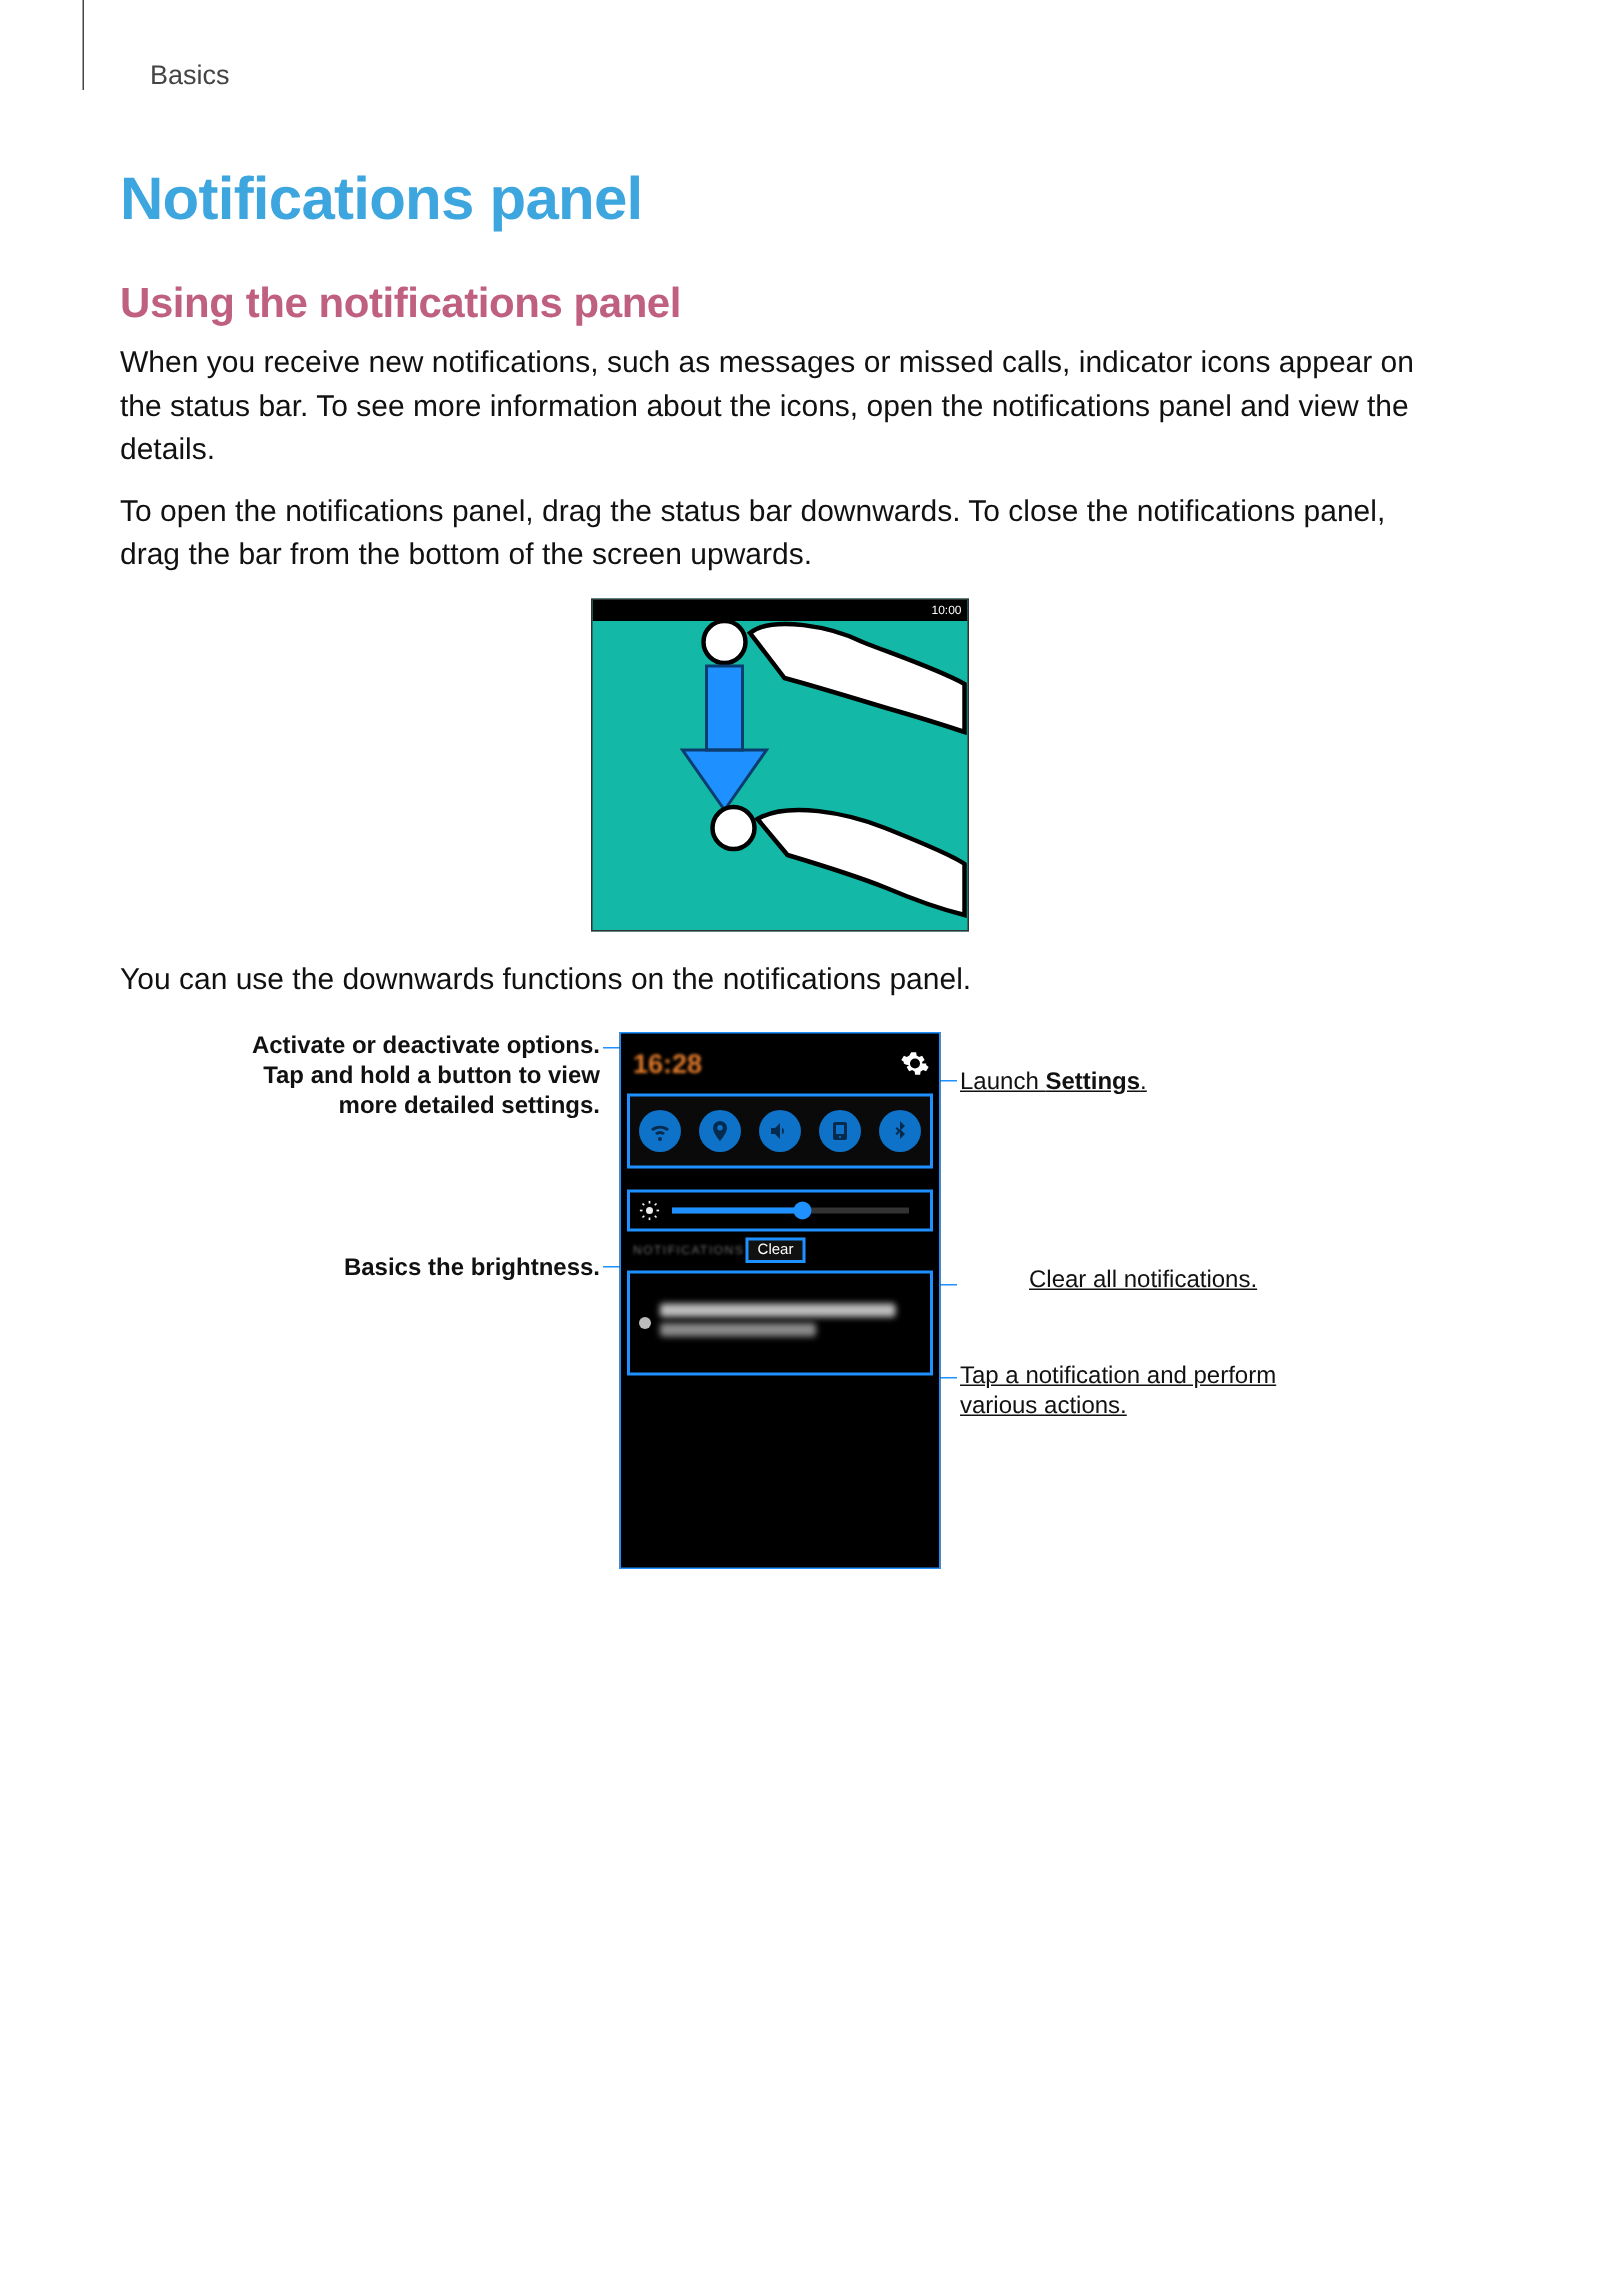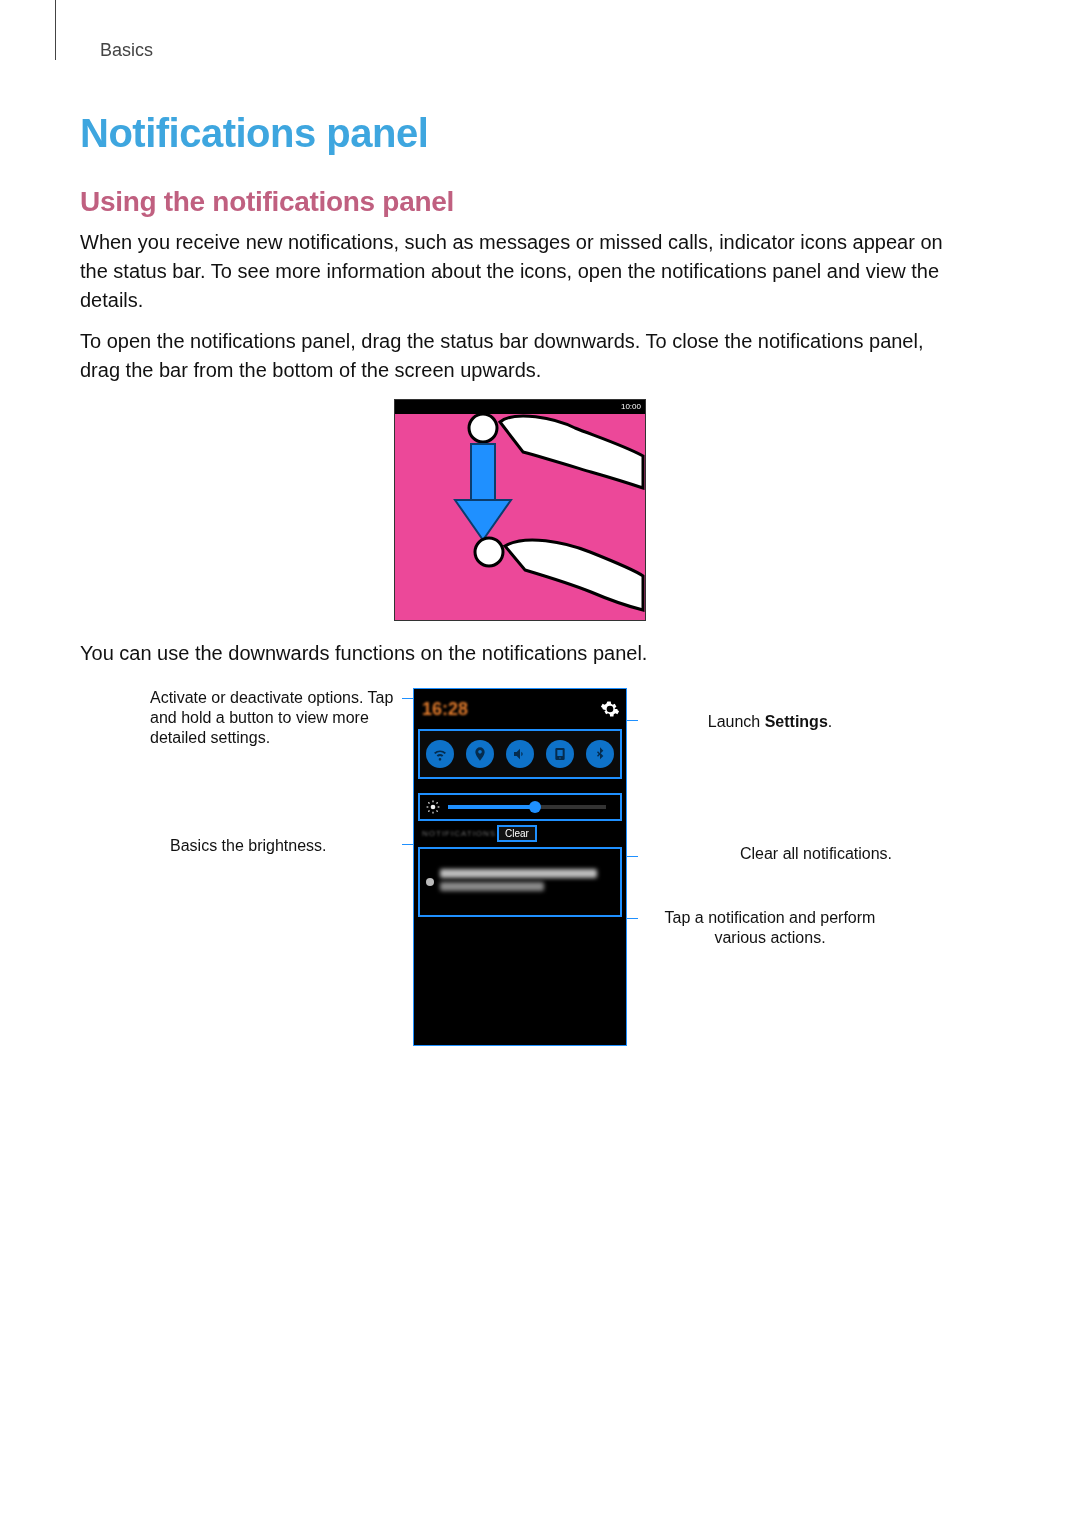--- a/index.html
+++ b/index.html
@@ -47,21 +47,21 @@
     font-size: 20px;
     line-height: 1.45;
     margin: 6px 0 12px 0;
     color: #111;
   }
   .figure {
     margin: 14px auto 18px auto;
     width: 250px;
     height: 220px;
     border: 1px solid #333;
-    background: #ec4899;
+    background: #14b8a6;
     position: relative;
     overflow: hidden;
   }
   .figure .statusbar {
     position: absolute;
     top: 0; left: 0; right: 0;
     height: 14px;
     background: #000;
     color: #fff;
     font-size: 8px;
@@ -214,22 +214,22 @@
   }
   .pf-body .lines .l1 { background: #bdbdbd; width: 90%; }
   .pf-body .lines .l2 { background: #8a8a8a; width: 60%; }
 
   .callout {
     position: absolute;
     font-size: 16px;
     color: #111;
     line-height: 1.25;
   }
-  .callout.left { text-align: left; }
-  .callout.right { text-align: center; }
+  .callout.left { text-align: right; font-weight: bold; }
+  .callout.right { text-align: left; text-decoration: underline; }
   .conn {
     position: absolute;
     background: #1f90ff;
     height: 1px;
   }
   .page-num {
     position: absolute;
     bottom: 30px;
     left: 0; right: 0;
     text-align: center;

